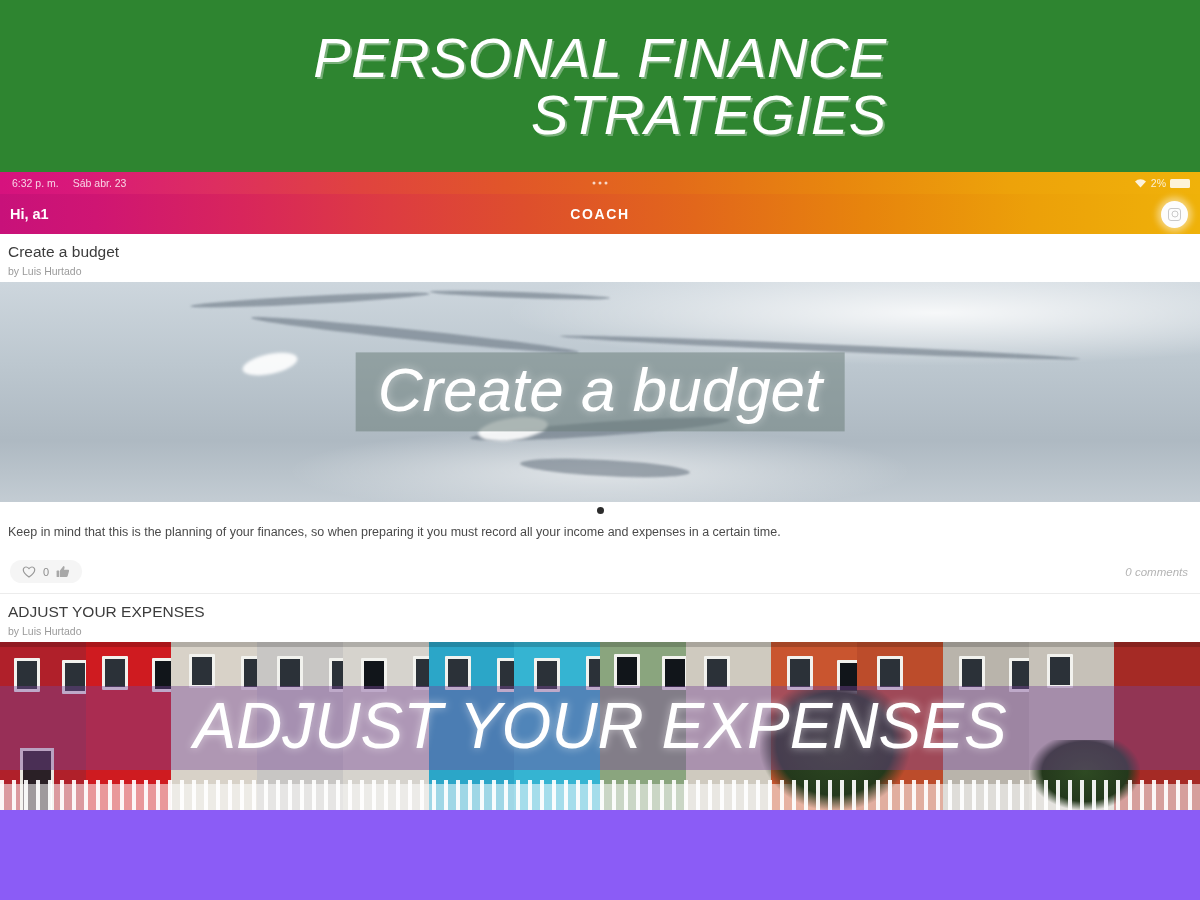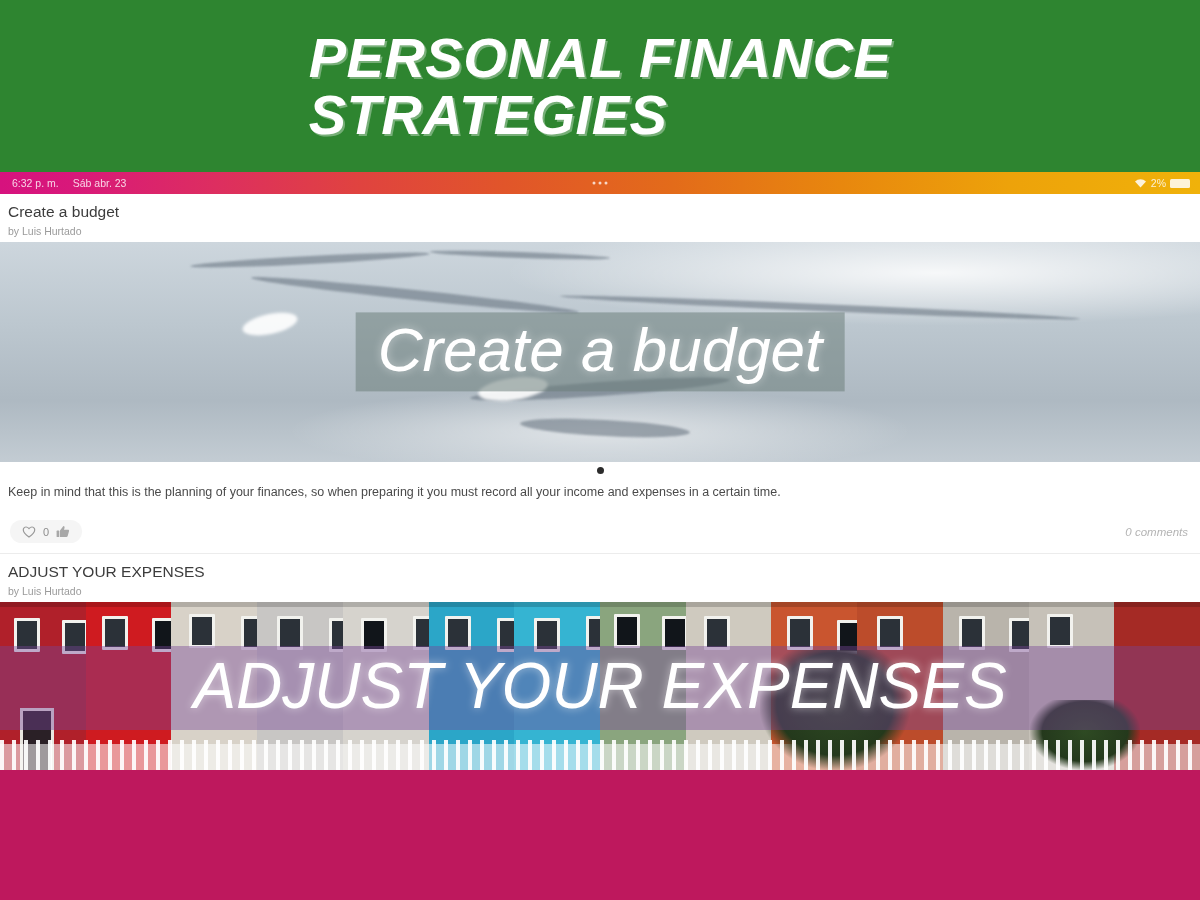--- a/index.html
+++ b/index.html
@@ -14,34 +14,34 @@
   
   .promo-banner {
     position: absolute; left: 0; top: 0;
     width: 1200px; height: 172px;
     background: #2e8530;
     display: flex; align-items: center; justify-content: center;
   }
   .promo-title {
     color: #ffffff;
     font-style: italic;
-    font-weight: bold;
+    font-weight: normal;
     font-size: 56px;
     line-height: 1.02;
-    text-align: left;
+    text-align: right;
     letter-spacing: 0.5px;
     text-shadow: 2px 2px 0 rgba(255,255,255,0.35);
     white-space: pre-line;
   }
 
   
   .device {
     position: absolute; left: 0; top: 172px;
     width: 1200px; height: 728px;
-    background: #be185d;
+    background: #8b5cf6;
     overflow: hidden;
   }
 
   
   .status-bar {
     position: relative;
     height: 22px;
     width: 100%;
     background: linear-gradient(90deg,
         #d6127e 0%, #d8187a 6%, #dd2e60 18%, #e0433f 30%,
@@ -266,20 +266,27 @@
       </div>
       <div class="status-right">
         <svg class="wifi-icon" width="13" height="10" viewBox="0 0 13 10">
           <path d="M6.5 9.5 L1 3.4 A8 8 0 0 1 12 3.4 Z" fill="rgba(255,255,255,0.92)"></path>
         </svg>
         <span>2%</span>
         <span class="battery"></span>
       </div>
     </div>
 
+    <div class="app-bar">
+      <span class="greeting">Hi, a1</span>
+      <span class="app-title">COACH</span>
+      <button class="avatar-btn">
+        <span class="avatar-inner"></span>
+      </button>
+    </div>
 
     <div class="feed">
 
       <div>
         <div class="article-head">
           <div class="article-title">Create a budget</div>
           <div class="article-author">by Luis Hurtado</div>
         </div>
 
         <div class="hero">

